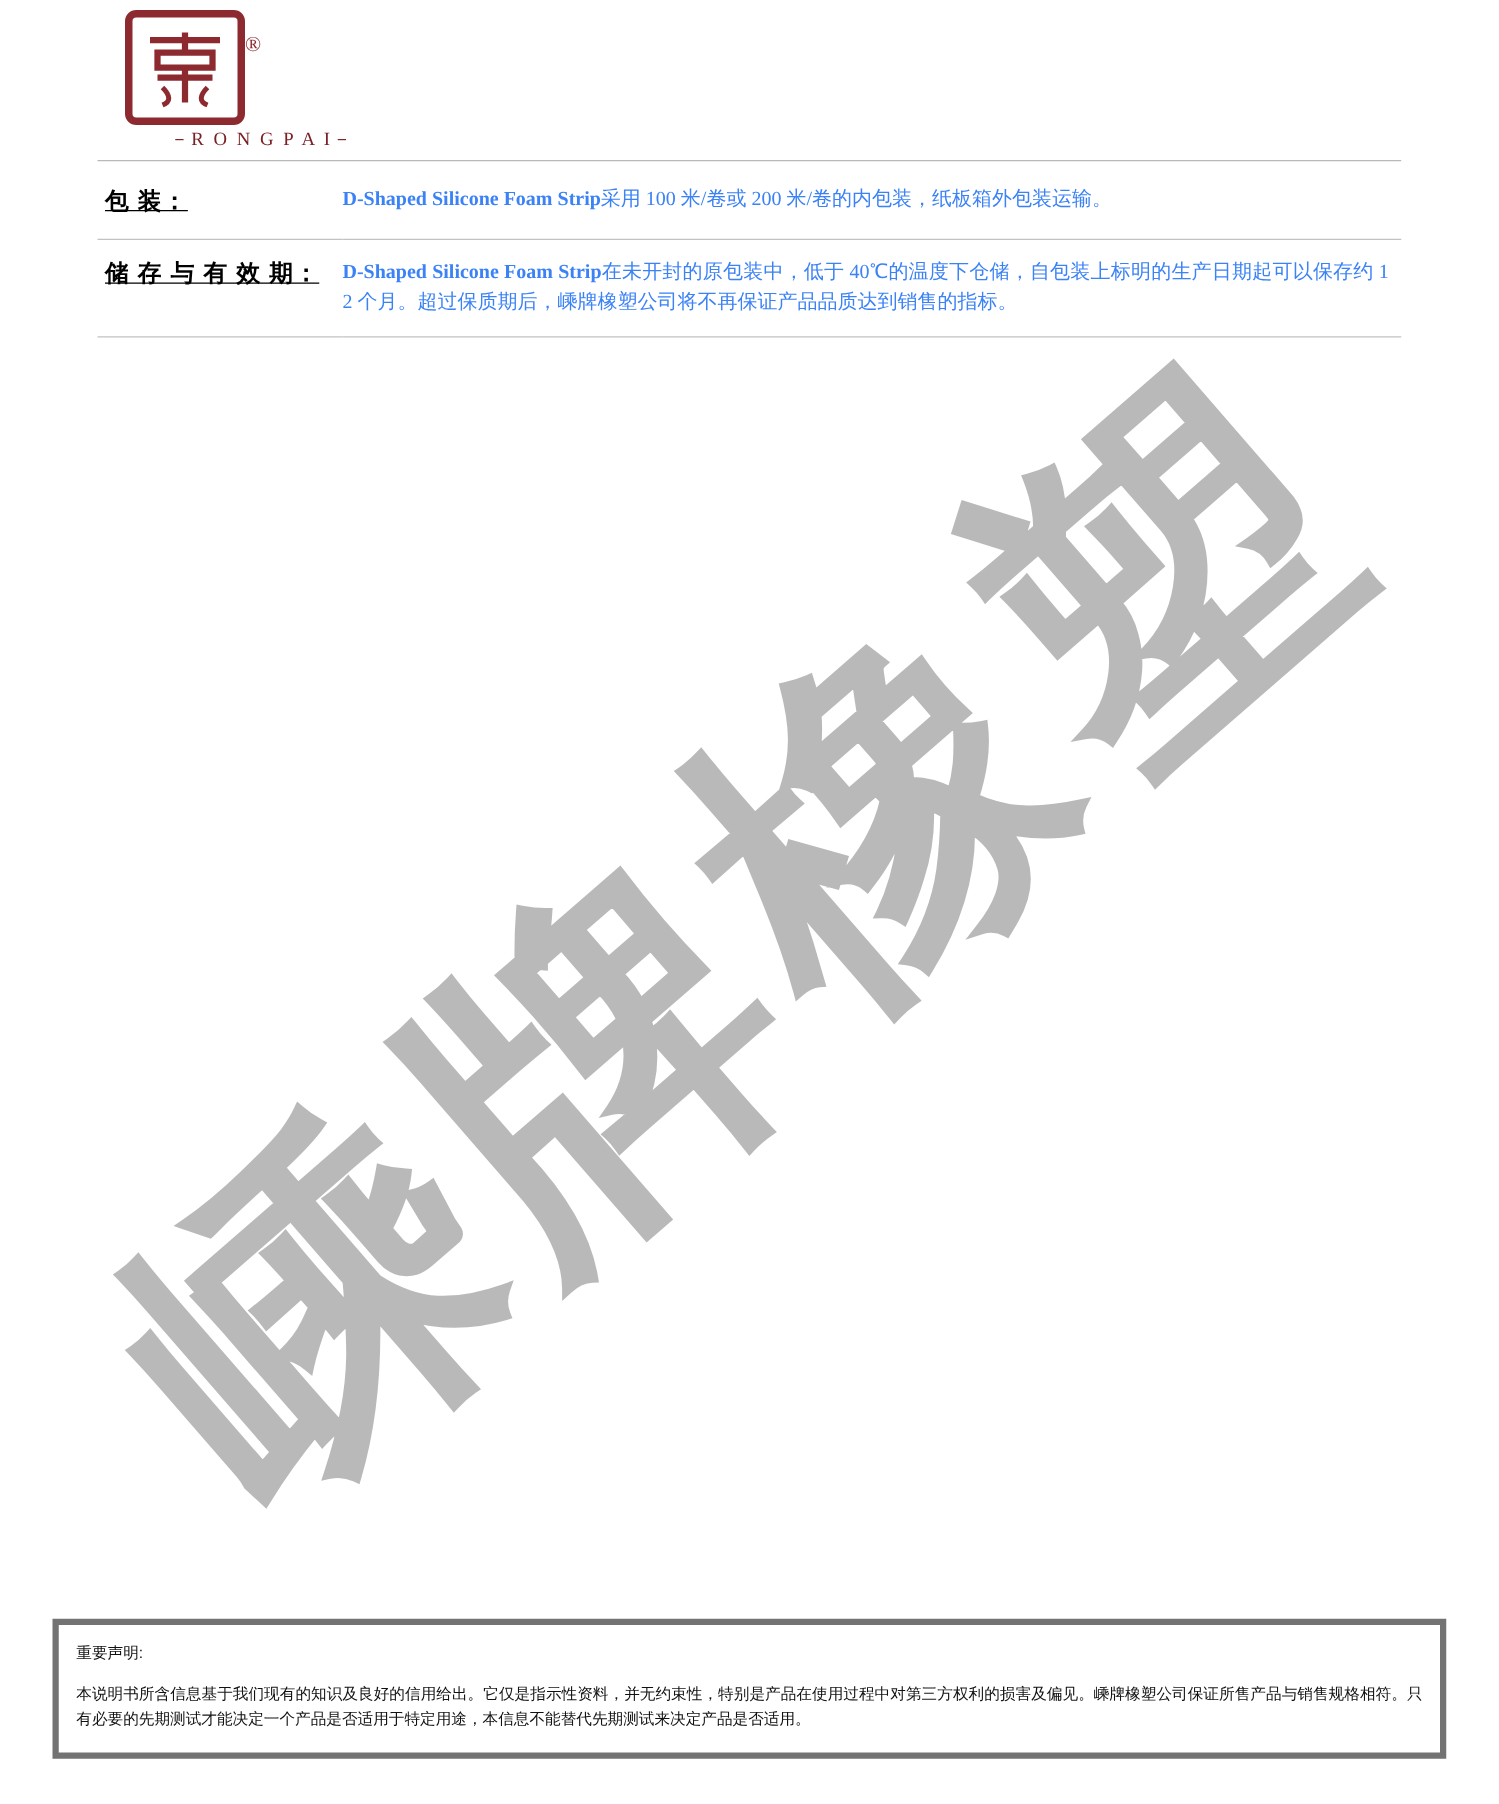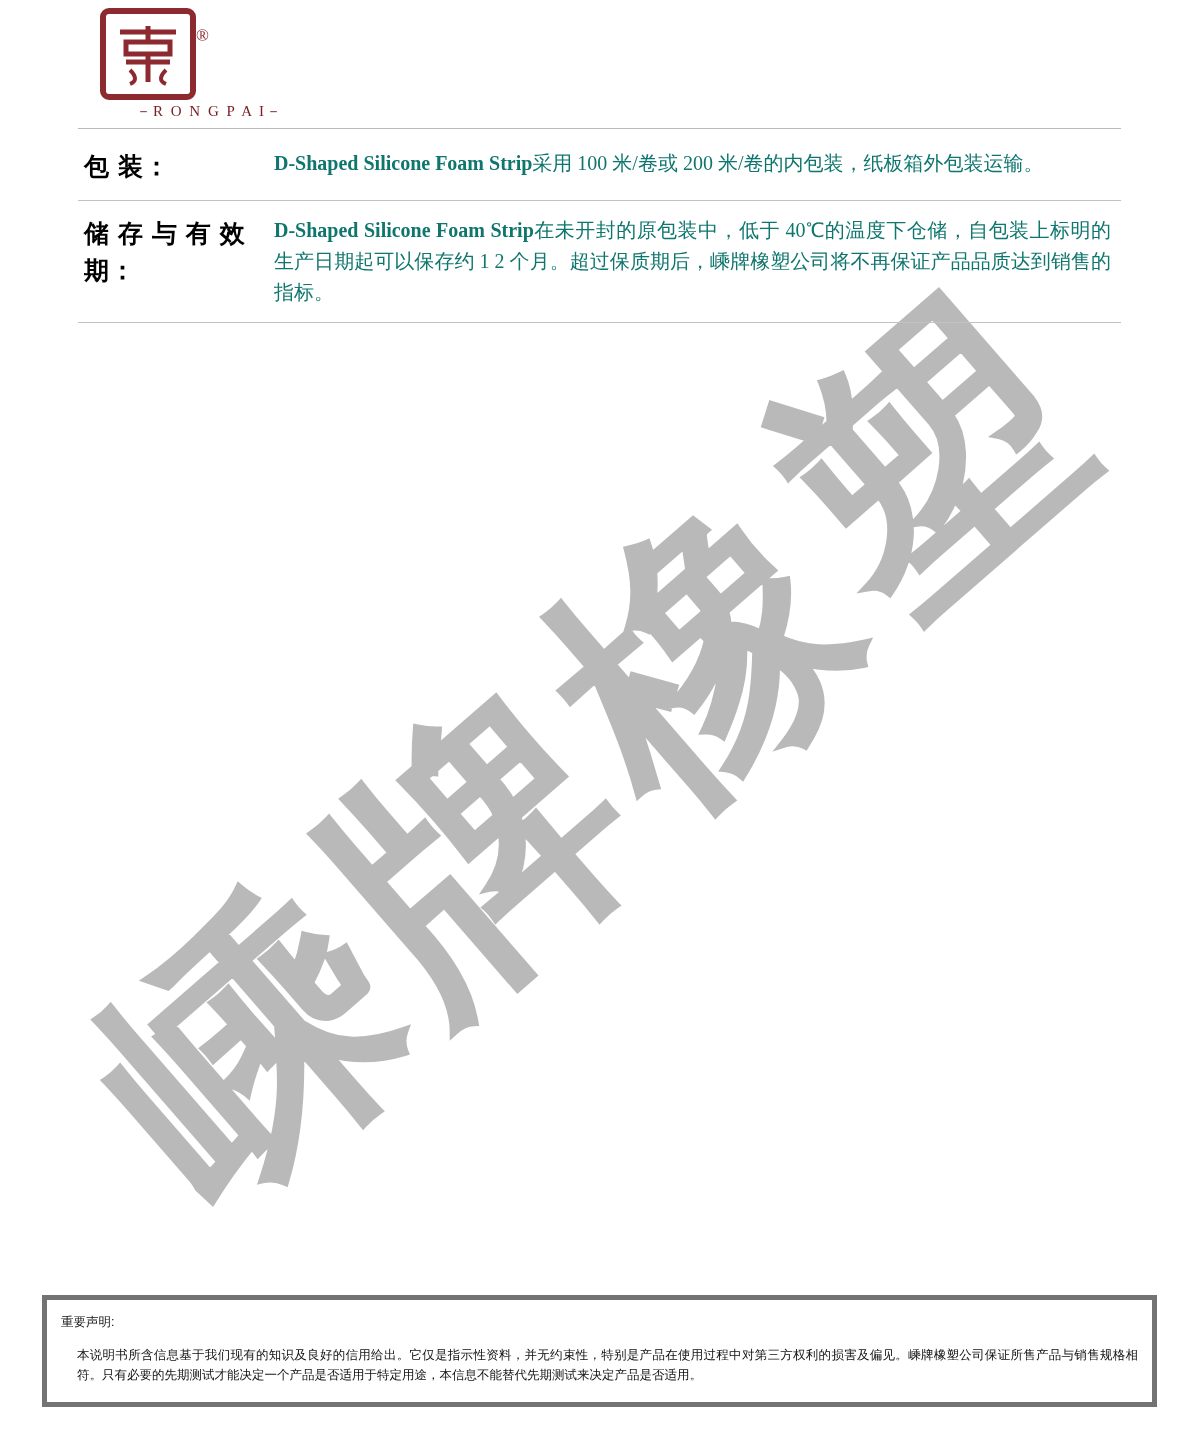--- a/index.html
+++ b/index.html
@@ -99,30 +99,31 @@
     vertical-align: top;
   }
   .spec-table td {
     border-bottom: 1px solid #c2c2c2;
     padding: 14px 0 14px 0;
   }
   .spec-label {
     width: 190px;
     padding-left: 6px !important;
     font-family: "Liberation Sans", sans-serif;
-    font-size: 25px;
+    font-size: 19px;
     font-weight: 700;
     color: #000;
     letter-spacing: 1px;
     line-height: 1.5;
+    text-decoration: underline;
   }
   .spec-value {
     font-family: "Liberation Serif", serif;
-    font-size: 20px;
-    color: #0f766e;
+    font-size: 16px;
+    color: #3b82f6;
     line-height: 1.55;
     padding-right: 10px !important;
     text-align: justify;
   }
   .spec-value b {
     font-weight: 700;
   }
 
   
   .notice {
@@ -141,21 +142,20 @@
     font-size: 12.5px;
     color: #111;
     margin-bottom: 14px;
   }
   .notice-body {
     font-family: "Liberation Sans", sans-serif;
     font-size: 12.5px;
     color: #111;
     line-height: 1.65;
     text-align: justify;
-    margin-left: 16px;
   }
 </style>
 </head>
 <body>
 
 <div class="page">
 
   <div class="watermark">
     <div class="watermark-text">嵊牌橡塑</div>
   </div>

